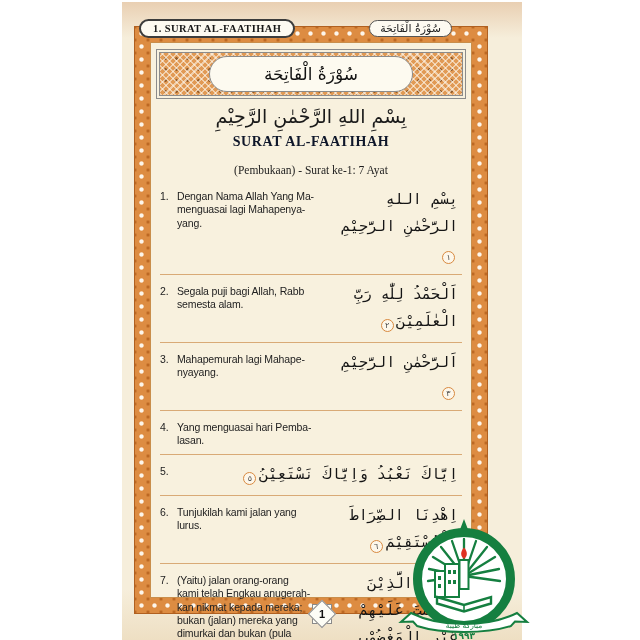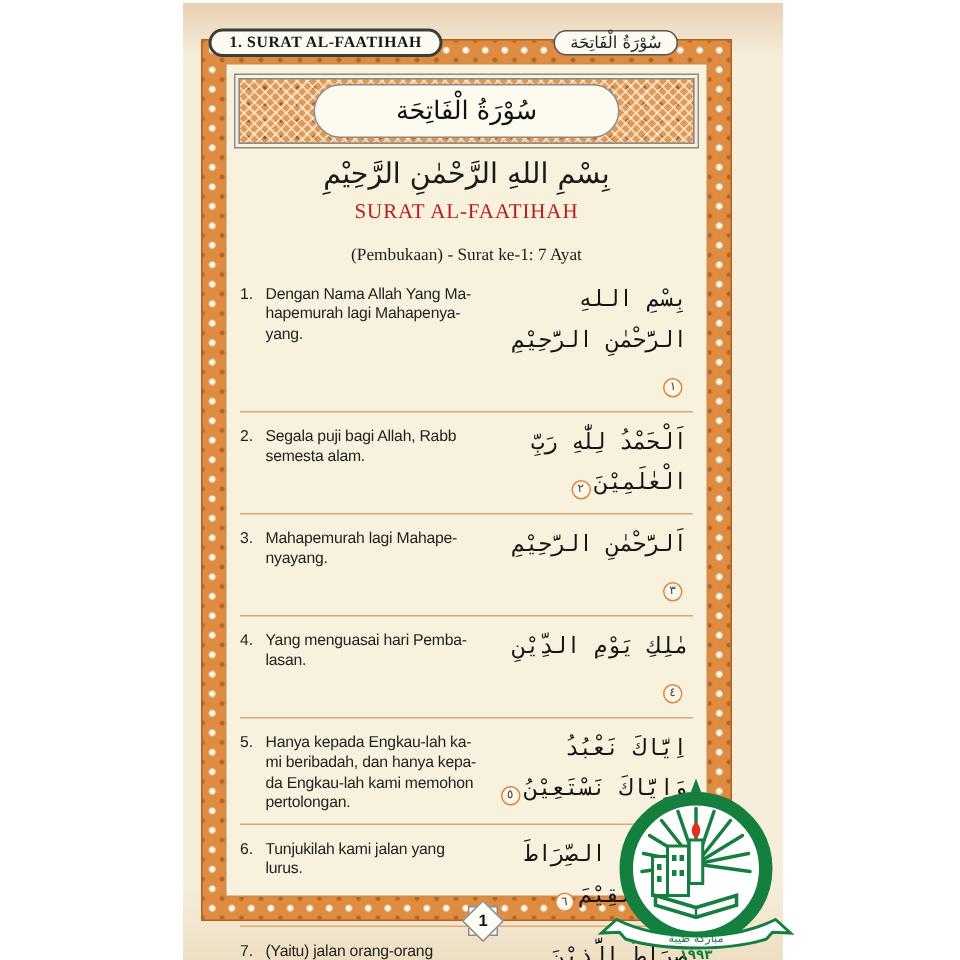--- a/index.html
+++ b/index.html
@@ -60,21 +60,21 @@
     display:flex; align-items:center; justify-content:center;
     font-family:"DejaVu Sans",sans-serif; font-size:17px; color:#111;
   }
 
   .bismillah {
     margin-top:9px; text-align:center;
     font-family:"DejaVu Sans",sans-serif; font-size:19px; color:#1a1a1a;
   }
   .surah-title {
     margin-top:7px; text-align:center; font-family:"Liberation Serif",serif;
-    font-weight:normal; font-size:14px; letter-spacing:.6px; color:#b91c1c;
+    font-weight:bold; font-size:14px; letter-spacing:.6px; color:#0f172a;
   }
   .surah-subtitle {
     text-align:center; font-family:"Liberation Serif",serif;
     font-size:11.5px; color:#1c1c1c; margin-top:14px;
   }
 
   .verses { margin-top:9px; padding:0 2px; }
   .verse { display:flex; align-items:flex-start; padding:2px 0; }
   .v-num { flex:none; width:17px; font-size:10.5px; color:#222; padding-top:3px; }
   .v-text {
@@ -122,21 +122,21 @@
         <div class="bismillah">بِسْمِ اللهِ الرَّحْمٰنِ الرَّحِيْمِ</div>
 
         <div class="surah-title">SURAT AL-FAATIHAH</div>
         <div class="surah-subtitle">(Pembukaan) - Surat ke-1: 7 Ayat</div>
 
         <div class="verses">
 
           <div class="verse">
             <span class="v-num">1.</span>
             <span class="v-text">Dengan Nama Allah Yang Ma-
-hapemurah lagi Mahapenya-
+menguasai lagi Mahapenya-
 yang.</span>
             <span class="v-arabic"><span>بِسْمِ اللهِ الرَّحْمٰنِ الرَّحِيْمِ</span><span class="aya-marker">١</span></span>
           </div>
           <div class="divider"></div>
 
           <div class="verse">
             <span class="v-num">2.</span>
             <span class="v-text">Segala puji bagi Allah, Rabb
 semesta alam.</span>
             <span class="v-arabic"><span>اَلْحَمْدُ لِلّٰهِ رَبِّ الْعٰلَمِيْنَ</span><span class="aya-marker">٢</span></span>
@@ -148,30 +148,25 @@
             <span class="v-text">Mahapemurah lagi Mahape-
 nyayang.</span>
             <span class="v-arabic"><span>اَلرَّحْمٰنِ الرَّحِيْمِ</span><span class="aya-marker">٣</span></span>
           </div>
           <div class="divider"></div>
 
           <div class="verse">
             <span class="v-num">4.</span>
             <span class="v-text">Yang menguasai hari Pemba-
 lasan.</span>
-            <span class="v-arabic"><span>مٰلِكِ يَوْمِ الدِّيْنِ</span><span class="aya-marker">٤</span></span>
           </div>
           <div class="divider"></div>
 
           <div class="verse">
             <span class="v-num">5.</span>
-            <span class="v-text">Hanya kepada Engkau-lah ka-
-mi beribadah, dan hanya kepa-
-da Engkau-lah kami memohon
-pertolongan.</span>
             <span class="v-arabic"><span>اِيَّاكَ نَعْبُدُ وَاِيَّاكَ نَسْتَعِيْنُ</span><span class="aya-marker">٥</span></span>
           </div>
           <div class="divider"></div>
 
           <div class="verse">
             <span class="v-num">6.</span>
             <span class="v-text">Tunjukilah kami jalan yang
 lurus.</span>
             <span class="v-arabic"><span>اِهْدِنَا الصِّرَاطَ الْمُسْتَقِيْمَ</span><span class="aya-marker">٦</span></span>
           </div>

